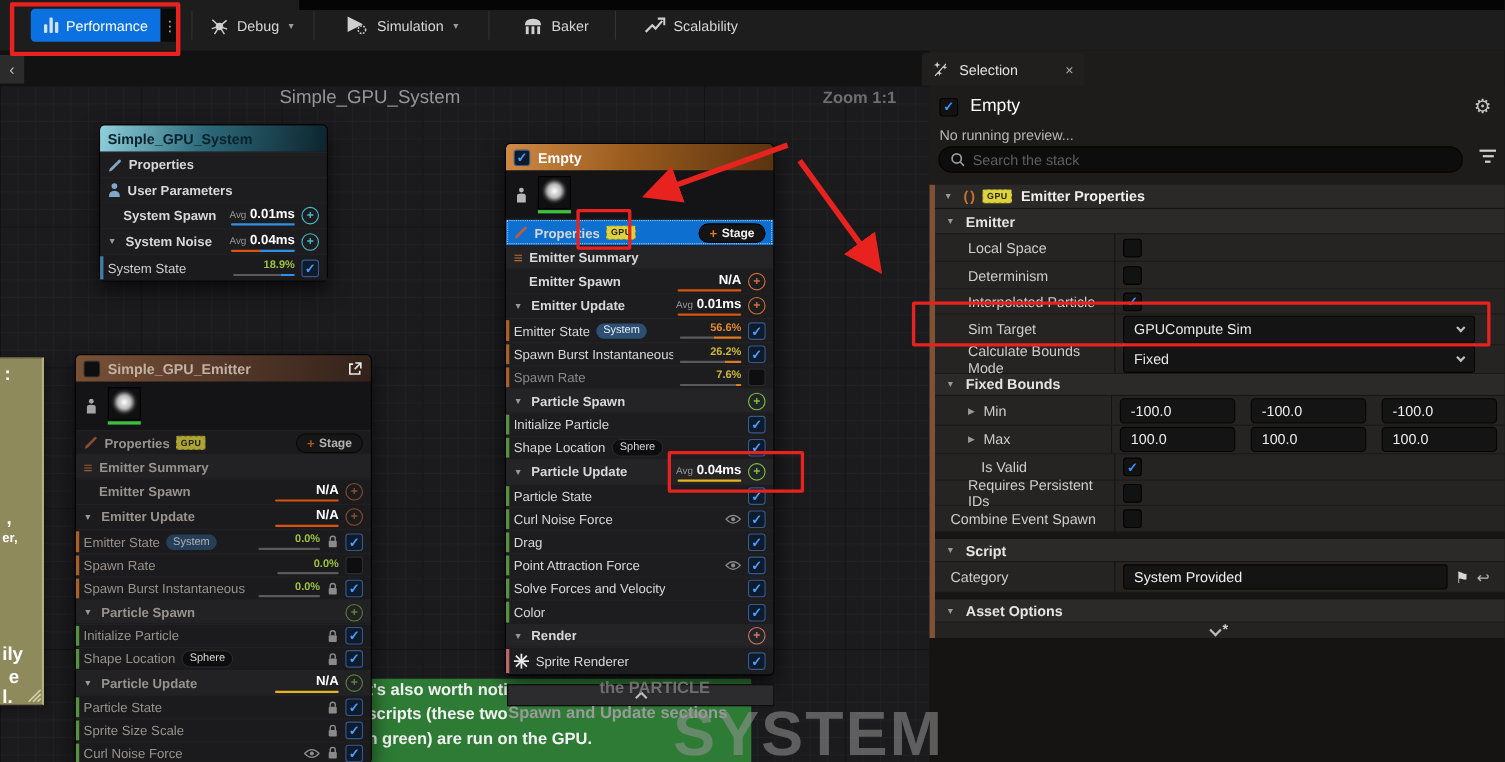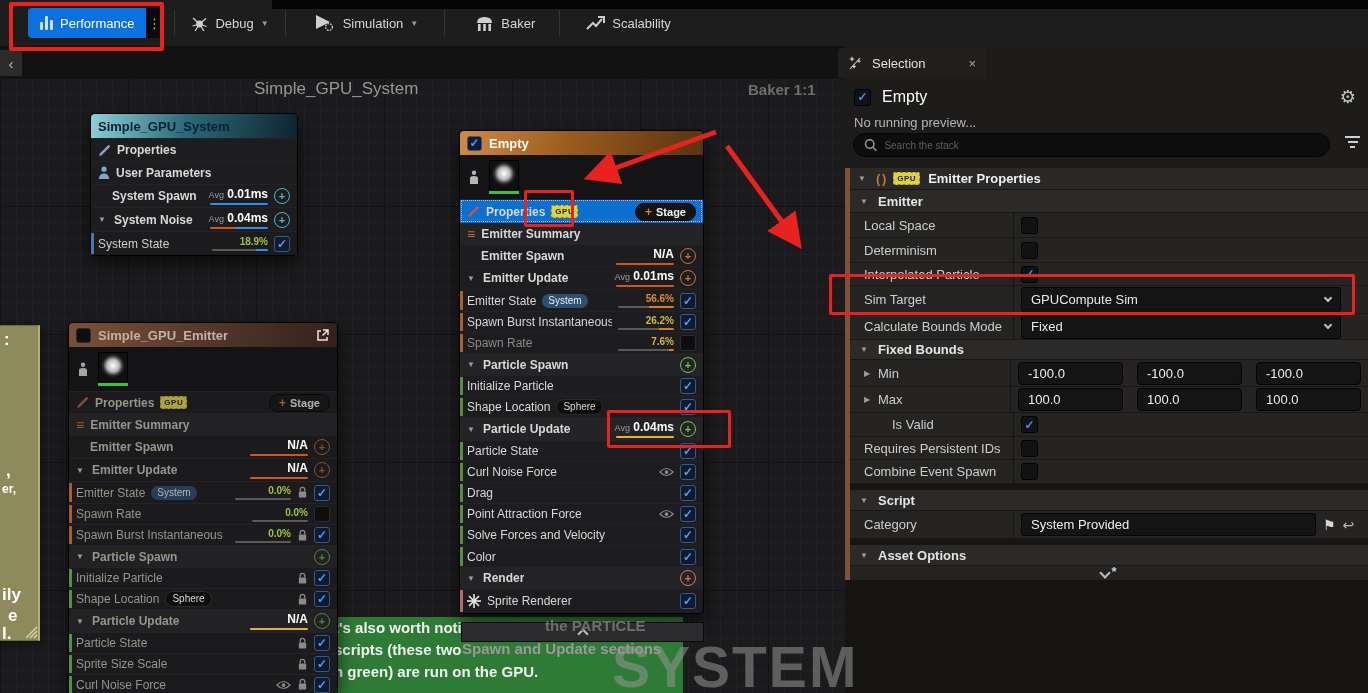--- a/index.html
+++ b/index.html
@@ -96,32 +96,32 @@
   #panel{position:absolute;left:845px;top:46px;width:523px;height:647px;background:#1d1c1b;z-index:20}
   #seltab{position:absolute;left:-7px;top:2px;width:148px;height:30px;background:#211f1e;border-radius:4px 4px 0 0;
     display:flex;align-items:center;gap:8px;padding:0 10px;font-size:13px;color:#e0e0e0}
   #seltab .x{margin-left:auto;color:#aaa;font-size:13px}
   #panelhead{position:absolute;left:0;top:32px;width:523px;height:115px;background:#1d1c1b}
   #pname{position:absolute;left:9px;top:10px;display:flex;align-items:center;gap:11px;font-size:16px;color:#fff}
   #pgear{position:absolute;right:12px;top:8px;font-size:18px;color:#c2c2c2}
   #ppreview{position:absolute;left:9px;top:37px;font-size:13px;color:#b5b5b5}
   #searchwrap{position:absolute;left:8px;top:55px;width:477px;height:24px;background:#0d0d0d;border:1px solid #050505;
     border-radius:13px;display:flex;align-items:center;gap:7px;padding:0 10px}
-  #searchwrap input{background:transparent;border:none;outline:none;color:#bbb;font-size:10px;width:100%;font-family:inherit}
+  #searchwrap input{background:transparent;border:none;outline:none;color:#bbb;font-size:13px;width:100%;font-family:inherit}
   #searchwrap input::placeholder{color:#5f5f5f}
   #filtericon{position:absolute;right:8px;top:58px;display:flex;flex-direction:column;gap:3px;align-items:center}
   #filtericon i{display:block;height:2px;background:#cfcfcf}
   #brownstripe{position:absolute;left:0;top:122px;width:5px;height:412px;background:#7d5236}
   #stack{position:absolute;left:5px;top:122px;width:518px}
   .sechead{height:22px;background:#2a2927;display:flex;align-items:center;gap:8px;padding:0 8px;
     font-size:13px;font-weight:bold;color:#efefef;border-bottom:1px solid #151515}
   .pgroup{height:23px;background:#2b2a28;display:flex;align-items:center;gap:8px;padding:0 10px;
     font-size:13px;font-weight:bold;color:#e4e4e4;border-bottom:1px solid #171717}
   .prow{display:flex;border-bottom:1px solid #1a1918;background:#252423}
-  .plabel{width:163px;display:flex;align-items:center;gap:6px;padding-left:14px;font-size:13px;color:#cdcdcd}
+  .plabel{width:163px;display:flex;align-items:center;gap:6px;padding-left:30px;font-size:13px;color:#cdcdcd}
   .pval{flex:1;border-left:1px solid #151413;display:flex;align-items:center;gap:7px;padding-left:7px}
   .pcb{width:17px;height:17px;border-radius:3px;background:#121212;border:1px solid #020202;color:#3b97ff;
     font-size:12px;display:flex;align-items:center;justify-content:center;font-weight:bold}
   .pcb.un{color:transparent}
   .dd{width:320px;height:25px;background:#141414;border:1px solid #050505;border-radius:3px;display:flex;
     align-items:center;padding:0 9px;font-size:13px;color:#e8e8e8}
   .dd .chev{margin-left:auto;width:6px;height:6px}
   .nf{width:105px;height:23px;background:#141414;border:1px solid #050505;border-radius:4px;display:flex;
     align-items:center;padding:0 9px;font-size:13px;color:#eee;margin-right:7px}
   .tf{width:295px;height:23px;background:#141414;border:1px solid #050505;border-radius:3px;display:flex;
@@ -195,21 +195,21 @@
   </div>
 </div>
 <div id="topblack"></div>
 <div id="tabstrip"></div>
 <div id="back-tab">
     <span>‹</span>
   </div>
 
 <div id="graph"></div>
 <div id="breadcrumb">Simple_GPU_System</div>
-<div id="zoomlabel">Baker 1:1</div>
+<div id="zoomlabel">Zoom 1:1</div>
 
 <div id="sticky"></div>
 <span style="position:absolute;left:4px;top:330px;z-index:6;color:#fff;font-weight:bold;font-size:17px">:</span>
 <span style="position:absolute;left:6px;top:461px;z-index:6;color:#fff;font-weight:bold;font-size:17px">,</span>
 <span style="position:absolute;left:2px;top:482px;z-index:6;color:#fff;font-weight:bold;font-size:12px">er,</span>
 <span style="position:absolute;left:2px;top:585px;z-index:6;color:#fff;font-weight:bold;font-size:17px">ily</span>
 <span style="position:absolute;left:8px;top:606px;z-index:6;color:#fff;font-weight:bold;font-size:17px">e</span>
 <span style="position:absolute;left:2px;top:624px;z-index:6;color:#fff;font-weight:bold;font-size:17px">l.</span>
 <svg class="handle" width="16" height="16" style="left:23px;top:624px">
     <g stroke="#d8d4b0" stroke-width="1.4">

